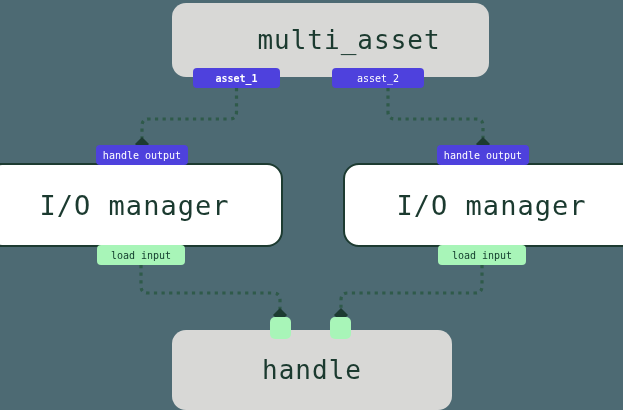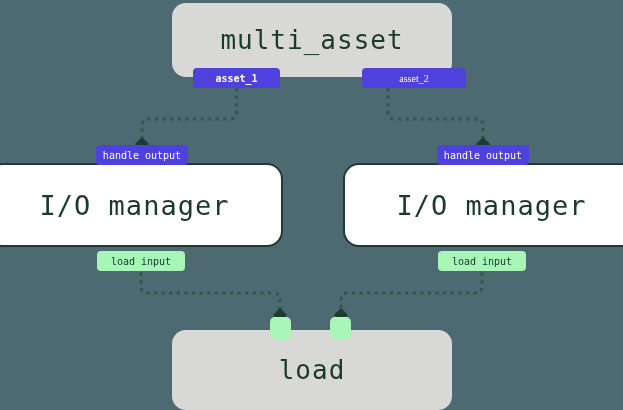--- a/index.html
+++ b/index.html
@@ -79,21 +79,20 @@
     font-size: 10px;
     height: 20px;
     padding: 0 10px;
   }
   .port-in {
     background: #a8f5b8;
     color: #15402f;
     font-size: 10px;
     height: 20px;
     padding: 0 10px;
-    margin-top: 6px;
   }
   .port-blank {
     background: #a8f5b8;
     border-radius: 5px;
     width: 21px;
     height: 22px;
   }
 </style>
 </head>
 <body>
@@ -108,41 +107,41 @@
       <path d="M 482 265 L 482 286 Q 482 293 475 293 L 348 293 Q 341 293 341 300 L 341 310"></path>
     </g>
     <g fill="#1d3b31" stroke="none">
       <path d="M 142 137 l 7 7 l -7 7 l -7 -7 z"></path>
       <path d="M 483 137 l 7 7 l -7 7 l -7 -7 z"></path>
       <path d="M 280 308 l 7 7 l -7 7 l -7 -7 z"></path>
       <path d="M 341 308 l 7 7 l -7 7 l -7 -7 z"></path>
     </g>
   </svg>
 
-  <div class="asset-node" style="left:172px; top:3px; width:280px; height:74px;">
+  <div class="asset-node" style="left:172px; top:3px; width:280px; height:74px;padding-left:37px;">
     <span class="asset-title">multi_asset</span>
   </div>
 
   <div class="io-node" style="left:-14px; top:163px; width:297px; height:84px;">
     <span class="io-title">I/O manager</span>
   </div>
 
   <div class="io-node" style="left:343px; top:163px; width:297px; height:84px;">
     <span class="io-title">I/O manager</span>
   </div>
 
   <div class="asset-node" style="left:172px; top:330px; width:280px; height:80px;">
-    <span class="asset-title">load</span>
+    <span class="asset-title">handle</span>
   </div>
 
   <div class="port port-out" style="left:193px; top:68px; width:87px;font-weight:bold;">
     <span>asset_1</span>
   </div>
 
-  <div class="port port-out" style="left:362px; top:68px; width:104px;font-family:Liberation Serif, serif;">
+  <div class="port port-out" style="left:332px; top:68px; width:92px;">
     <span>asset_2</span>
   </div>
 
   <div class="port port-out" style="left:96px; top:145px; width:92px;">
     <span>handle output</span>
   </div>
 
   <div class="port port-out" style="left:437px; top:145px; width:92px;">
     <span>handle output</span>
   </div>

